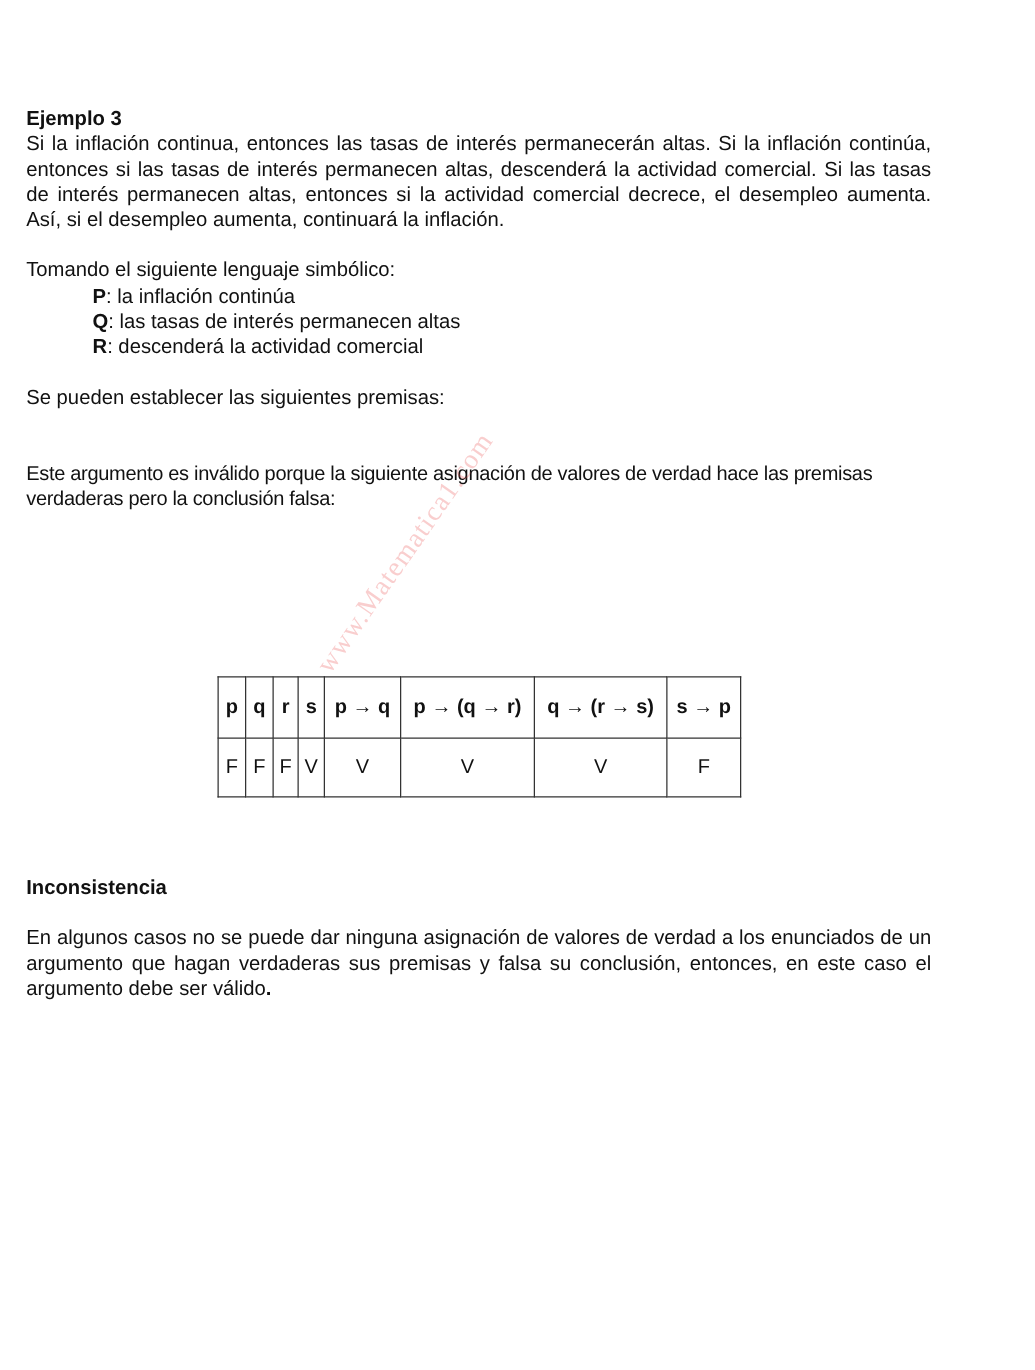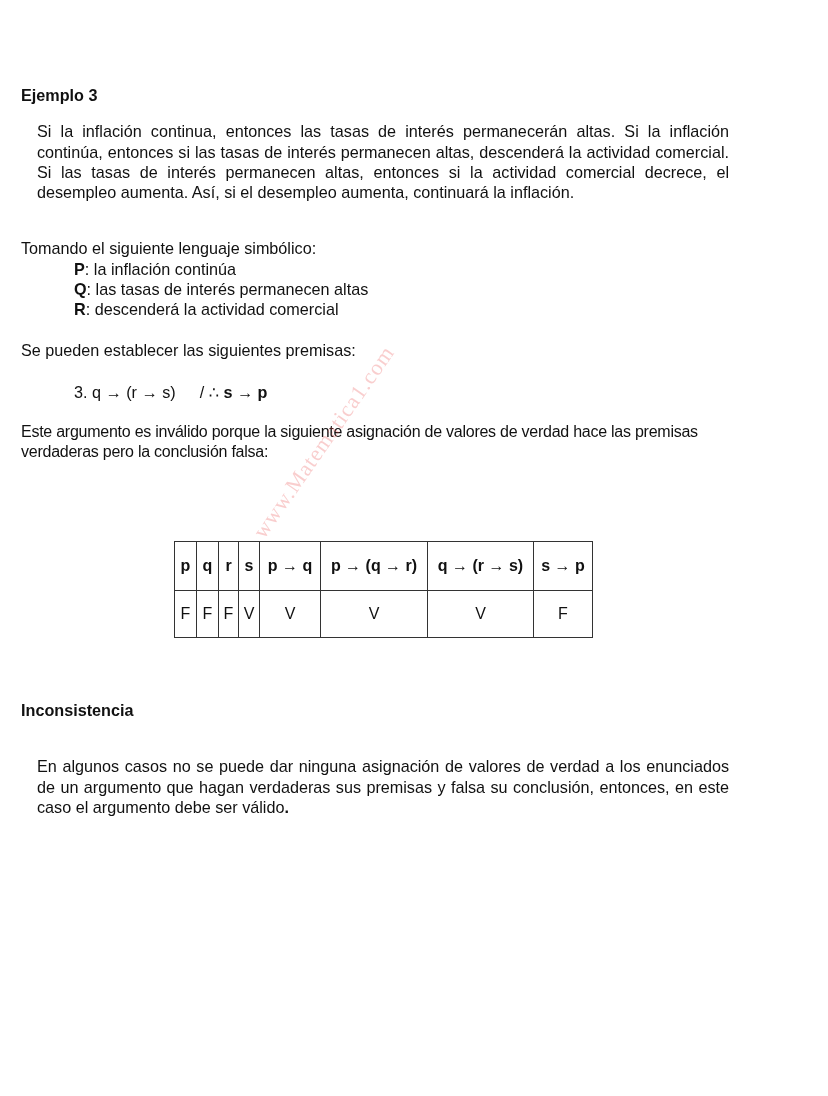--- a/index.html
+++ b/index.html
@@ -3,21 +3,21 @@
 <meta charset="utf-8">
 <style>
   html, body { margin: 0; padding: 0; background: #ffffff; }
   body {
     width: 828px; height: 1096px; position: relative; overflow: hidden;
     font-family: "Liberation Sans", sans-serif; color: #111111;
     font-size: 16.2px; line-height: 20.3px;
   }
   .page { position: absolute; left: 21px; top: 85px; width: 724px; }
   .h { font-weight: bold; margin: 0; }
-  .just { text-align: justify; text-align-last: left; margin: 16px; }
+  .just { text-align: justify; text-align-last: left; margin: 0; }
   .intro { margin: 0; }
   .sym { margin: 0 0 0 53px; }
   .sym b { font-weight: bold; }
   .prem-list { margin: 0 0 0 53px; }
   .prem-list div { margin: 0; }
   .slash { margin-left: 24px; }
   .cond { font-family: "Liberation Sans", sans-serif; font-size: 16px; line-height: 20px; margin: 0; letter-spacing: -0.25px; }
   table.tt {
     position: absolute; left: 174px; top: 541px;
     border-collapse: collapse; font-size: 16px;
@@ -45,21 +45,20 @@
   <div style="height:20px"></div>
   <p class="intro">Tomando el siguiente lenguaje simbólico:</p>
   <div class="sym"><b>P</b><span>: la inflación continúa</span></div>
   <div class="sym"><b>Q</b><span>: las tasas de interés permanecen altas</span></div>
   <div class="sym"><b>R</b><span>: descenderá la actividad comercial</span></div>
 
   <div style="height:20px"></div>
   <p class="intro">Se pueden establecer las siguientes premisas:</p>
   <div style="height:22px"></div>
   <div class="prem-list">
-    <div><span>3. q → (r → s)</span><span class="slash">/  ∴</span> <b>s → p</b></div>
   </div>
 
   <div style="height:20px"></div>
   <p class="cond">Este argumento es inválido porque la siguiente asignación de valores de verdad hace las premisas verdaderas pero la conclusión falsa:</p>
 </div>
 
 <table class="tt">
   <tbody>
       <tr>
     <th style="width:13px">p</th>

